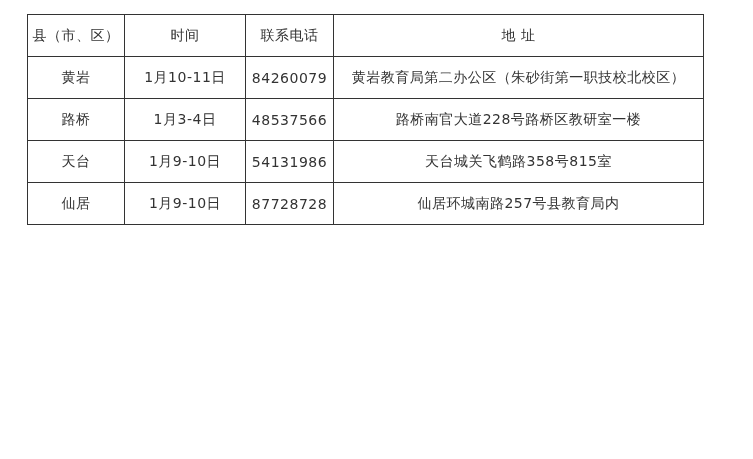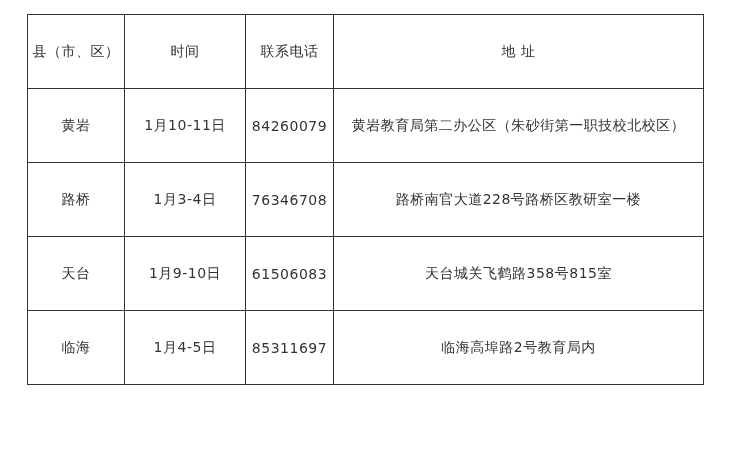--- a/index.html
+++ b/index.html
@@ -26,21 +26,21 @@
     width: 676px;
     color: #333333;
     font-size: 14px;
   }
   table.contact-table th,
   table.contact-table td {
     border: 1px solid #333333;
     text-align: center;
     vertical-align: middle;
     height: 41px;
-    padding: 16px 1px;
+    padding: 0 1px;
     font-weight: normal;
     letter-spacing: 0.5px;
     overflow: hidden;
     white-space: nowrap;
   }
   col.c-county  { width: 97px; }
   col.c-time    { width: 121px; }
   col.c-phone   { width: 88px; }
   col.c-address { width: 370px; }
 </style>
@@ -67,31 +67,31 @@
       <tbody>
         <tr>
           <td>黄岩</td>
           <td>1月10-11日</td>
           <td>84260079</td>
           <td>黄岩教育局第二办公区（朱砂街第一职技校北校区）</td>
         </tr>
         <tr>
           <td>路桥</td>
           <td>1月3-4日</td>
-          <td>76346708</td>
+          <td>48537566</td>
           <td>路桥南官大道228号路桥区教研室一楼</td>
         </tr>
         <tr>
           <td>天台</td>
           <td>1月9-10日</td>
-          <td>61506083</td>
+          <td>54131986</td>
           <td>天台城关飞鹤路358号815室</td>
         </tr>
         <tr>
-          <td>临海</td>
-          <td>1月4-5日</td>
-          <td>85311697</td>
-          <td>临海高埠路2号教育局内</td>
+          <td>仙居</td>
+          <td>1月9-10日</td>
+          <td>87728728</td>
+          <td>仙居环城南路257号县教育局内</td>
         </tr>
       </tbody>
     </table>
   </div>
 </div>
 
 </body></html>

